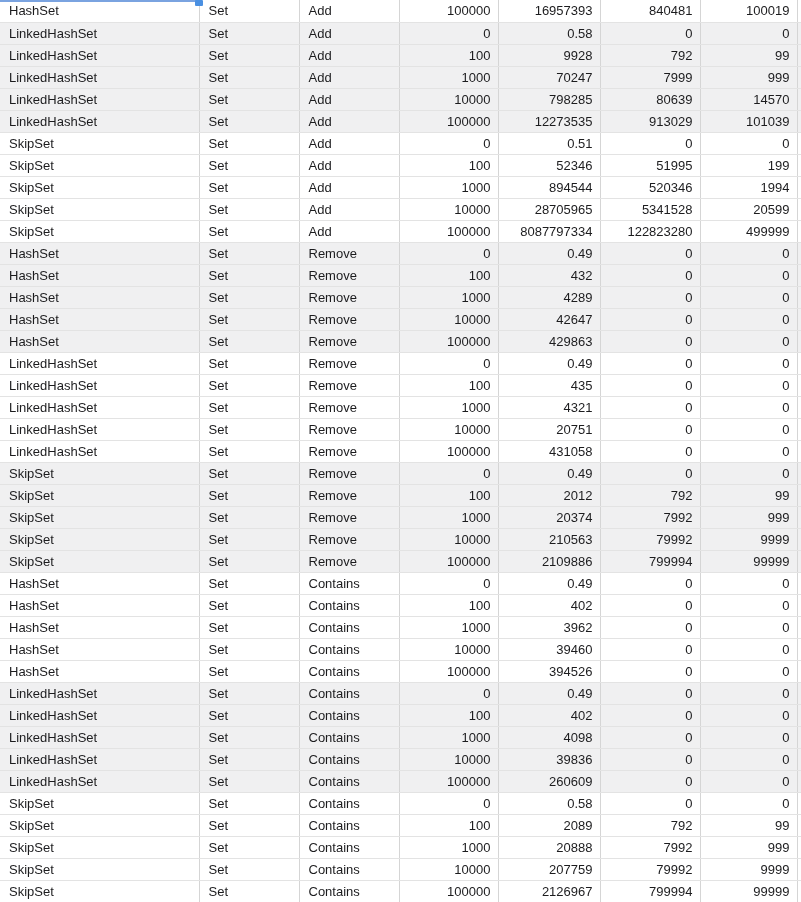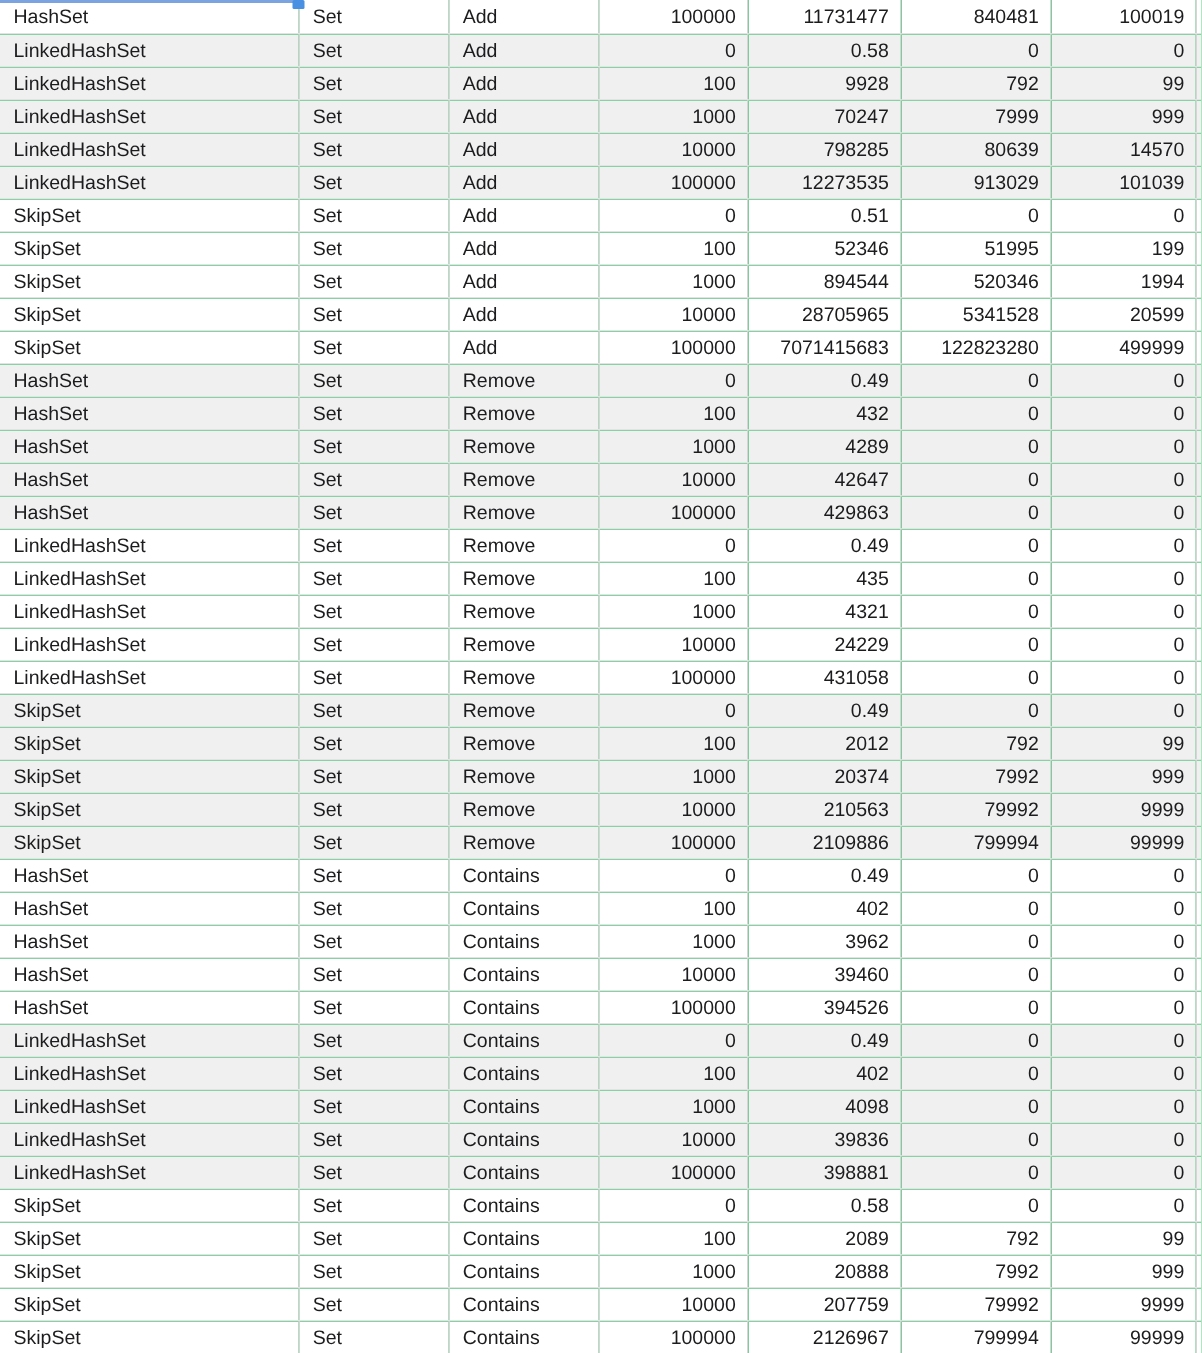--- a/index.html
+++ b/index.html
@@ -1,21 +1,21 @@
 <!DOCTYPE html>
 <html><head>
 <meta charset="utf-8">
 <style>
   html, body { margin: 0; padding: 0; background: #ffffff; }
   .viewport {
     position: relative;
     width: 801px;
     height: 902px;
     overflow: hidden;
-    background: #22c55e;
+    background: #5eead4;
     font-family: "Liberation Sans", "DejaVu Sans", sans-serif;
   }
   table.sheet {
     border-collapse: collapse;
     table-layout: fixed;
     width: 801px;
   }
   table.sheet td {
     box-sizing: border-box;
     height: 22px;
@@ -72,21 +72,21 @@
       <col style="width:100px">
       <col style="width:97px">
       <col style="width:4px">
     </colgroup>
     <tbody>
         <tr>
           <td>HashSet</td>
           <td>Set</td>
           <td>Add</td>
           <td class="num">100000</td>
-          <td class="num">11731477</td>
+          <td class="num">16957393</td>
           <td class="num">840481</td>
           <td class="num">100019</td>
           <td class="filler"></td>
         </tr>
         <tr class="shaded">
           <td>LinkedHashSet</td>
           <td>Set</td>
           <td>Add</td>
           <td class="num">0</td>
           <td class="num">0.58</td>
@@ -172,21 +172,21 @@
           <td class="num">28705965</td>
           <td class="num">5341528</td>
           <td class="num">20599</td>
           <td class="filler"></td>
         </tr>
         <tr>
           <td>SkipSet</td>
           <td>Set</td>
           <td>Add</td>
           <td class="num">100000</td>
-          <td class="num">7071415683</td>
+          <td class="num">8087797334</td>
           <td class="num">122823280</td>
           <td class="num">499999</td>
           <td class="filler"></td>
         </tr>
         <tr class="shaded">
           <td>HashSet</td>
           <td>Set</td>
           <td>Remove</td>
           <td class="num">0</td>
           <td class="num">0.49</td>
@@ -262,21 +262,21 @@
           <td class="num">4321</td>
           <td class="num">0</td>
           <td class="num">0</td>
           <td class="filler"></td>
         </tr>
         <tr>
           <td>LinkedHashSet</td>
           <td>Set</td>
           <td>Remove</td>
           <td class="num">10000</td>
-          <td class="num">24229</td>
+          <td class="num">20751</td>
           <td class="num">0</td>
           <td class="num">0</td>
           <td class="filler"></td>
         </tr>
         <tr>
           <td>LinkedHashSet</td>
           <td>Set</td>
           <td>Remove</td>
           <td class="num">100000</td>
           <td class="num">431058</td>
@@ -422,21 +422,21 @@
           <td class="num">39836</td>
           <td class="num">0</td>
           <td class="num">0</td>
           <td class="filler"></td>
         </tr>
         <tr class="shaded">
           <td>LinkedHashSet</td>
           <td>Set</td>
           <td>Contains</td>
           <td class="num">100000</td>
-          <td class="num">398881</td>
+          <td class="num">260609</td>
           <td class="num">0</td>
           <td class="num">0</td>
           <td class="filler"></td>
         </tr>
         <tr>
           <td>SkipSet</td>
           <td>Set</td>
           <td>Contains</td>
           <td class="num">0</td>
           <td class="num">0.58</td>

